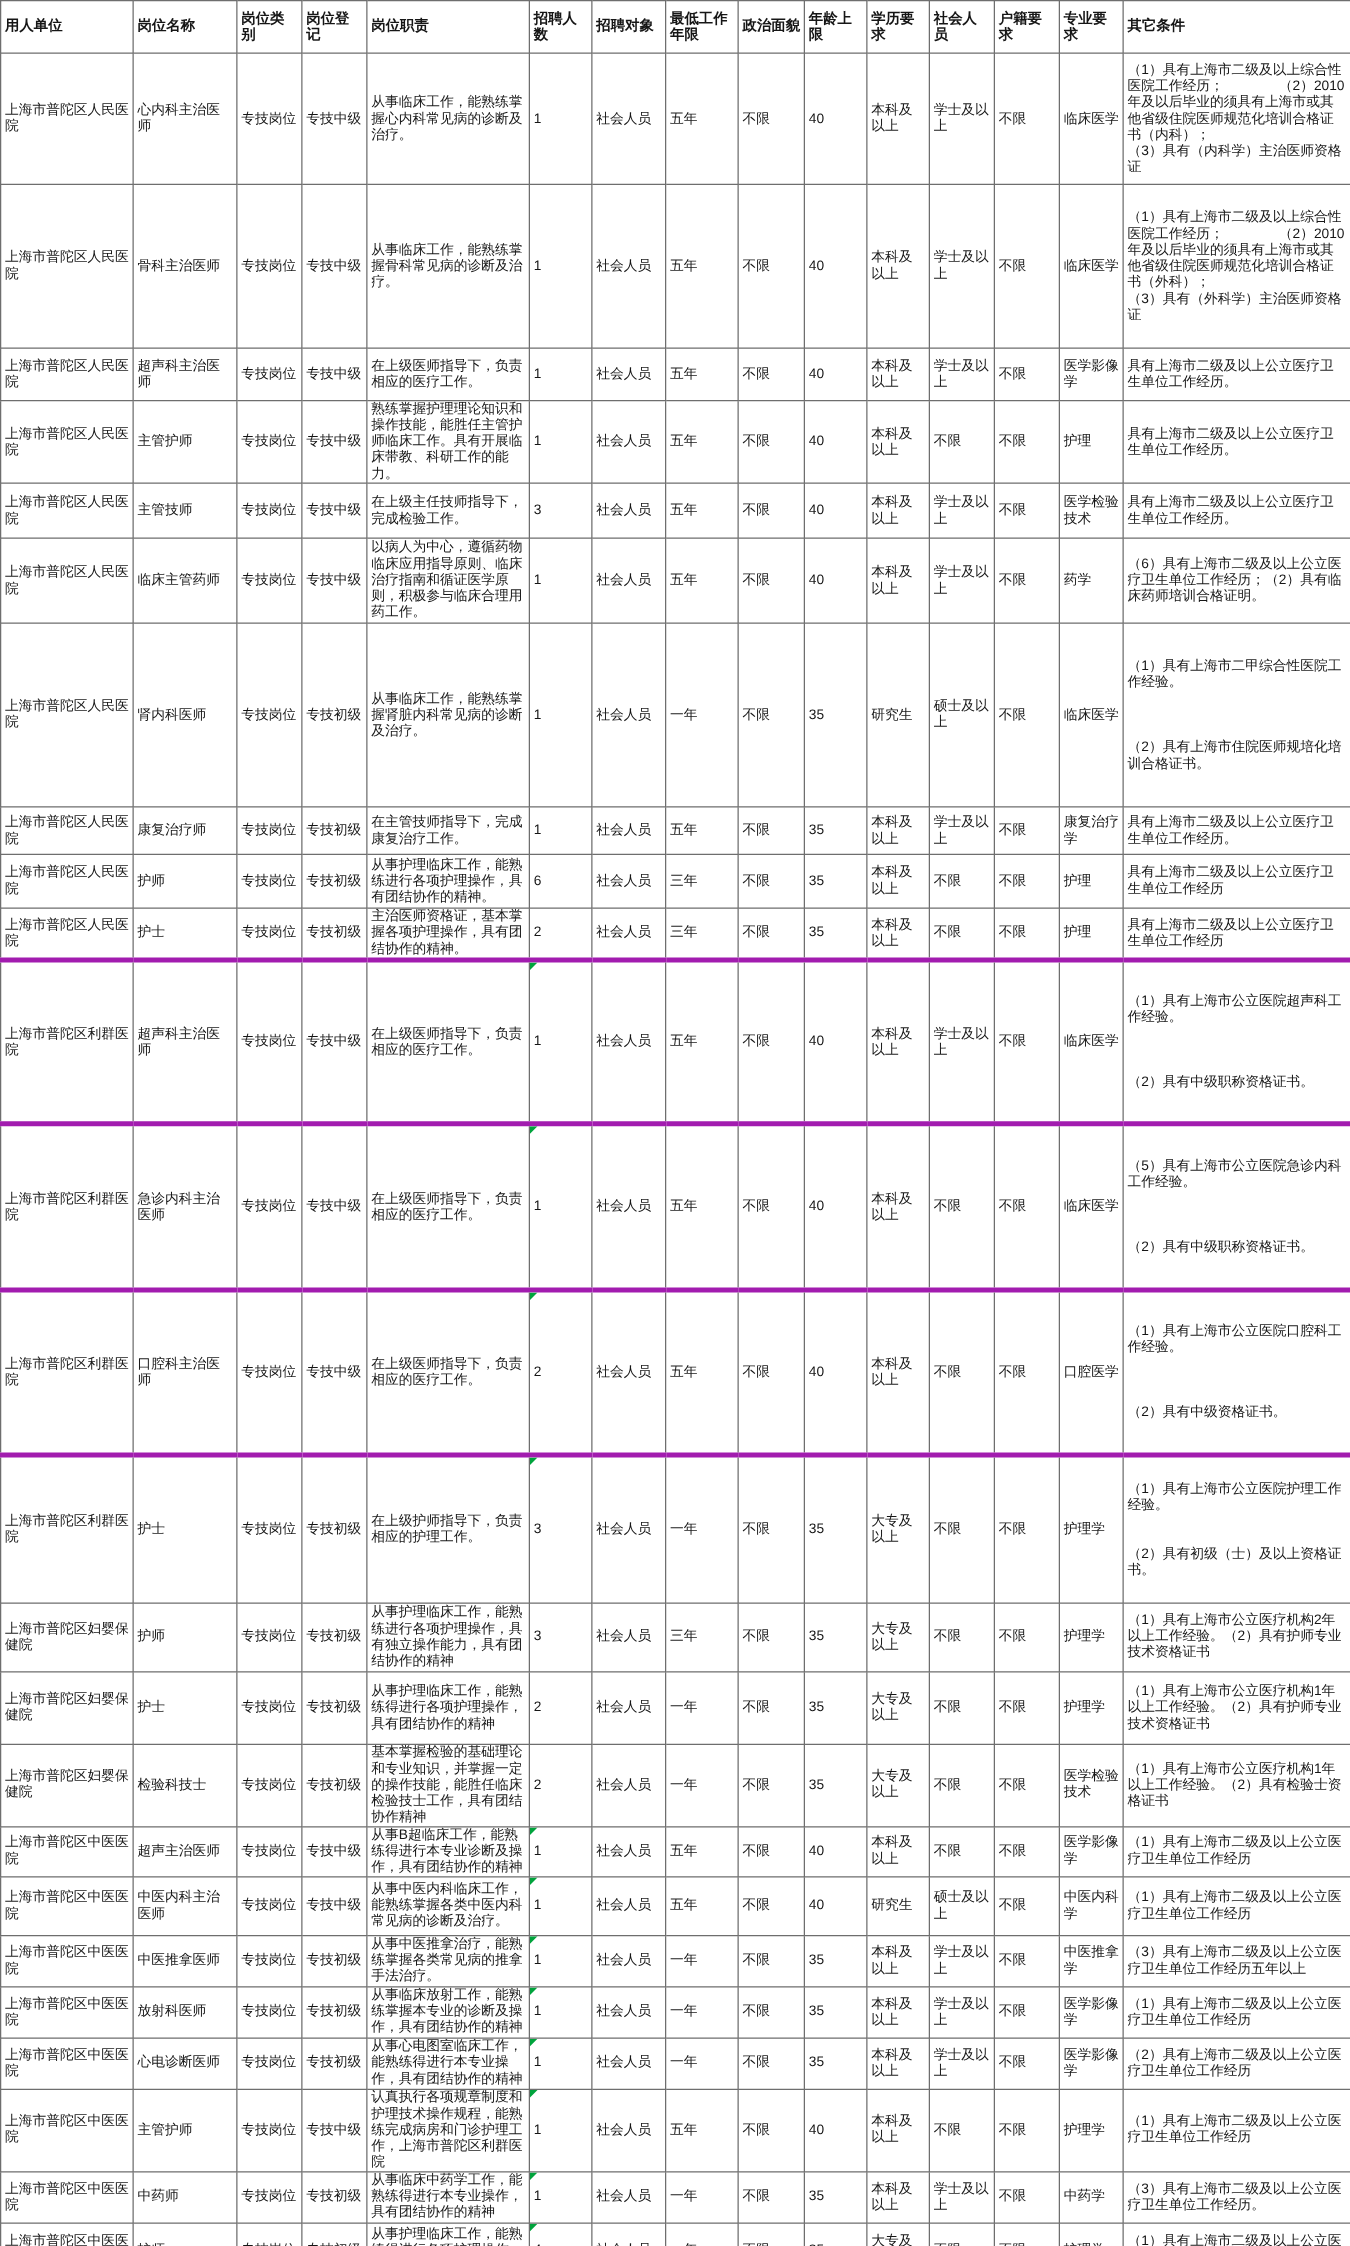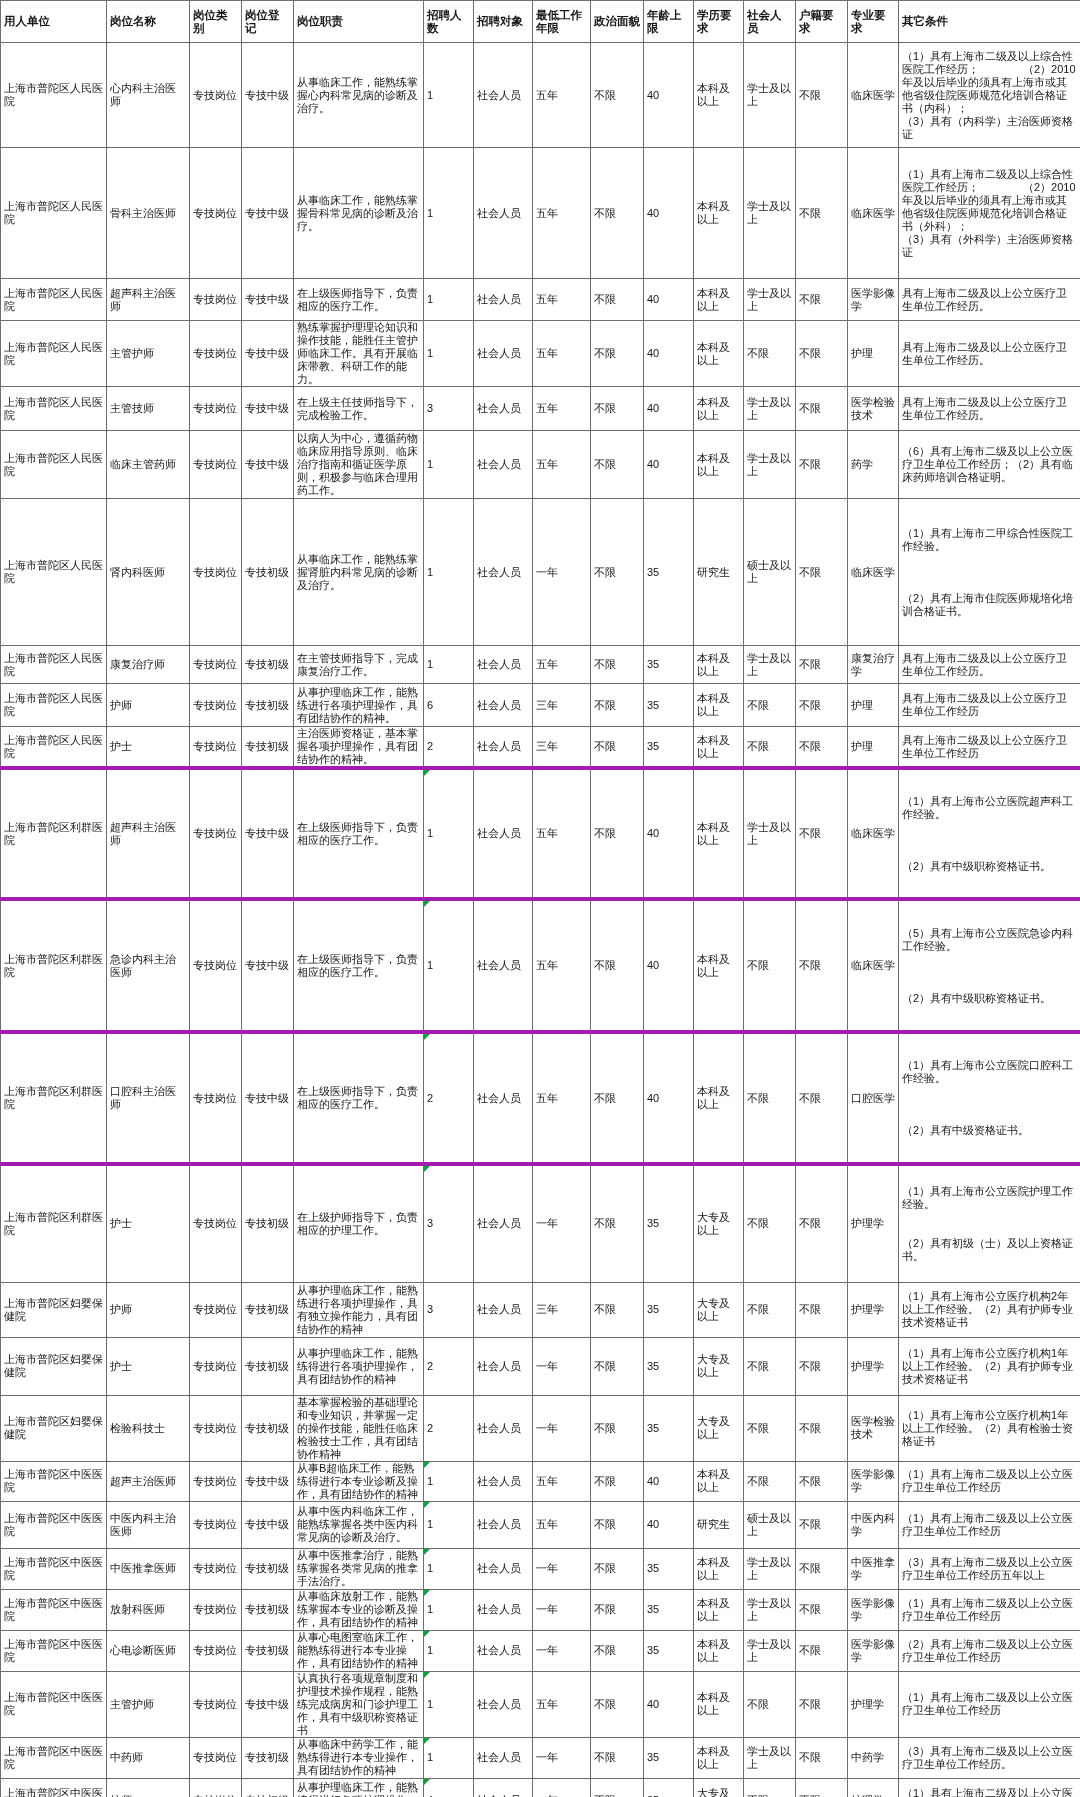--- a/index.html
+++ b/index.html
@@ -464,21 +464,21 @@
           <td>学士及以上</td>
           <td>不限</td>
           <td>医学影像学</td>
           <td class="col-other">（2）具有上海市二级及以上公立医疗卫生单位工作经历</td>
         </tr>
         <tr style="height: 51px;">
           <td>上海市普陀区中医医院</td>
           <td>主管护师</td>
           <td>专技岗位</td>
           <td>专技中级</td>
-          <td>认真执行各项规章制度和护理技术操作规程，能熟练完成病房和门诊护理工作，具有中级职称资格证书</td>
+          <td>认真执行各项规章制度和护理技术操作规程，能熟练完成病房和门诊护理工作，上海市普陀区利群医院</td>
           <td class="count-cell">1</td>
           <td>社会人员</td>
           <td>五年</td>
           <td>不限</td>
           <td>40</td>
           <td>本科及以上</td>
           <td>不限</td>
           <td>不限</td>
           <td>护理学</td>
           <td class="col-other">（1）具有上海市二级及以上公立医疗卫生单位工作经历</td>

